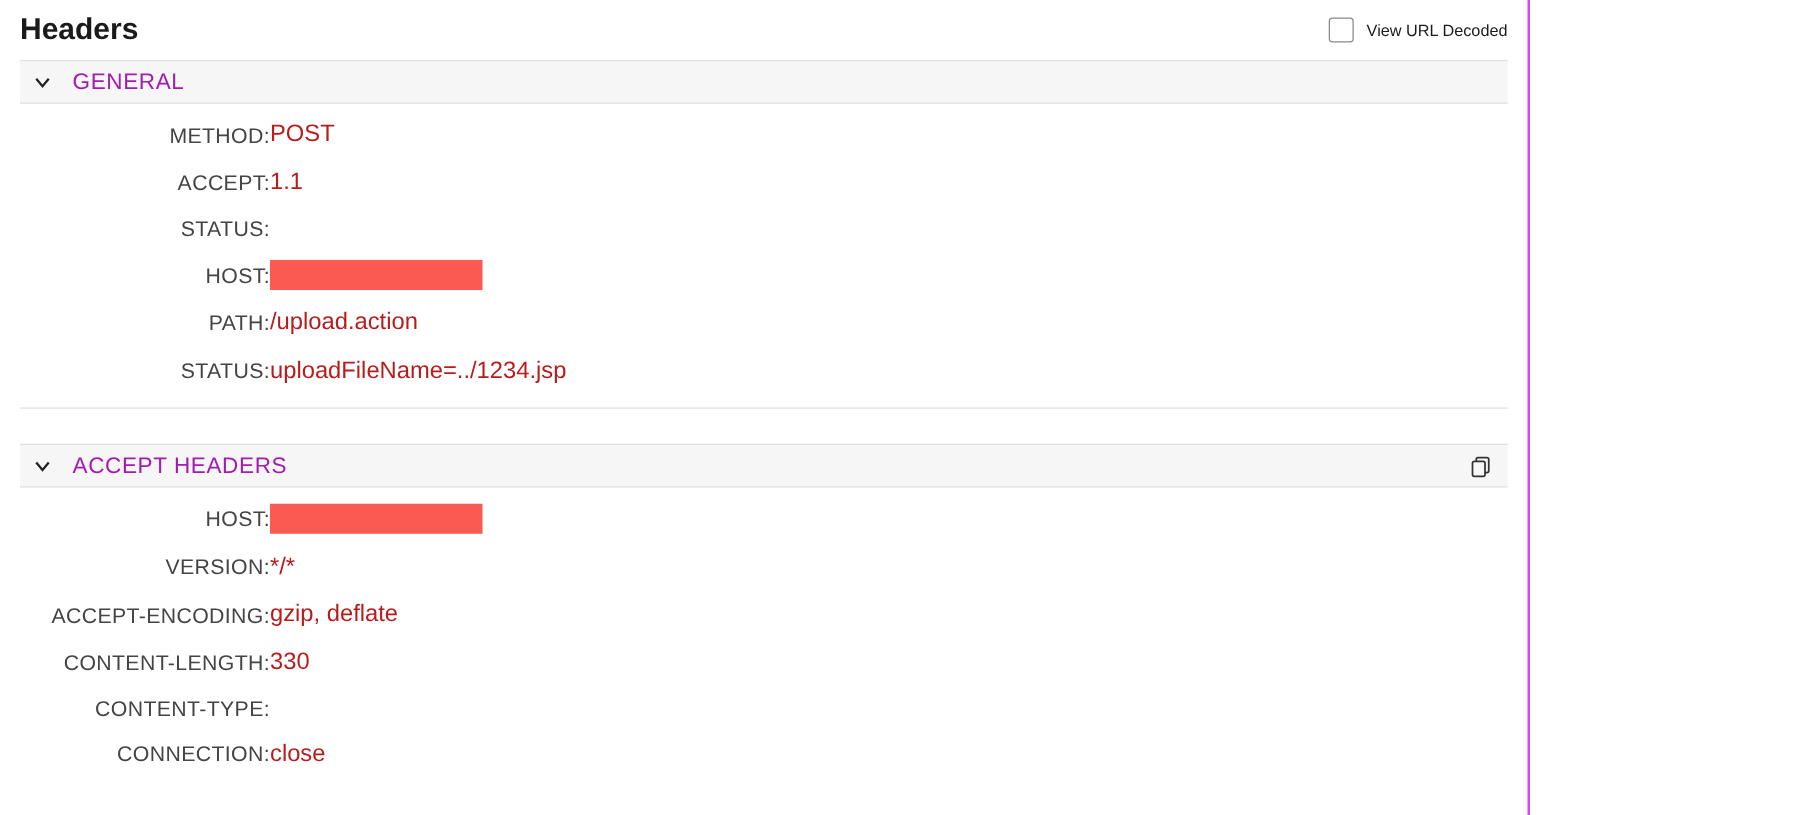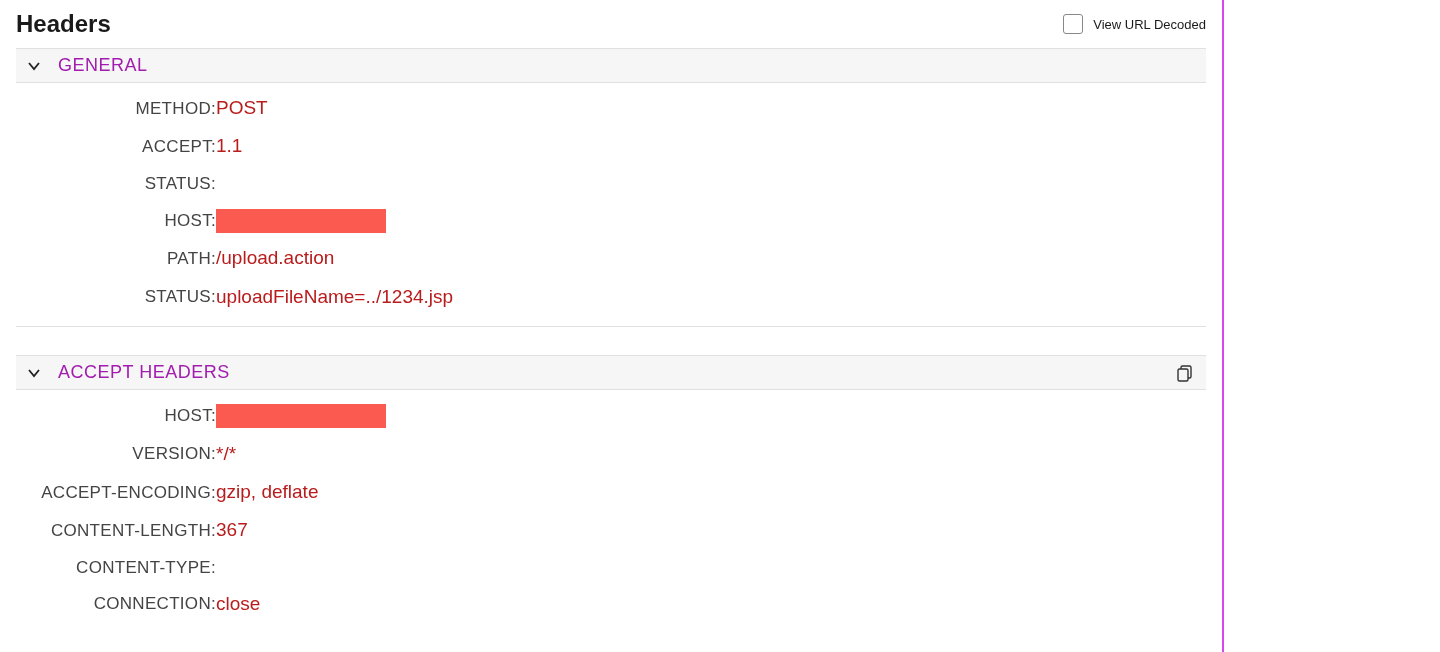--- a/index.html
+++ b/index.html
@@ -188,21 +188,21 @@
       <div class="row">
         <div class="k">VERSION:</div>
         <div class="v">*/*</div>
       </div>
       <div class="row">
         <div class="k">ACCEPT-ENCODING:</div>
         <div class="v">gzip, deflate</div>
       </div>
       <div class="row">
         <div class="k">CONTENT-LENGTH:</div>
-        <div class="v">367</div>
+        <div class="v">330</div>
       </div>
       <div class="row">
         <div class="k">CONTENT-TYPE:</div>
       </div>
       <div class="row">
         <div class="k">CONNECTION:</div>
         <div class="v">close</div>
       </div>
     </div>
   </div>

